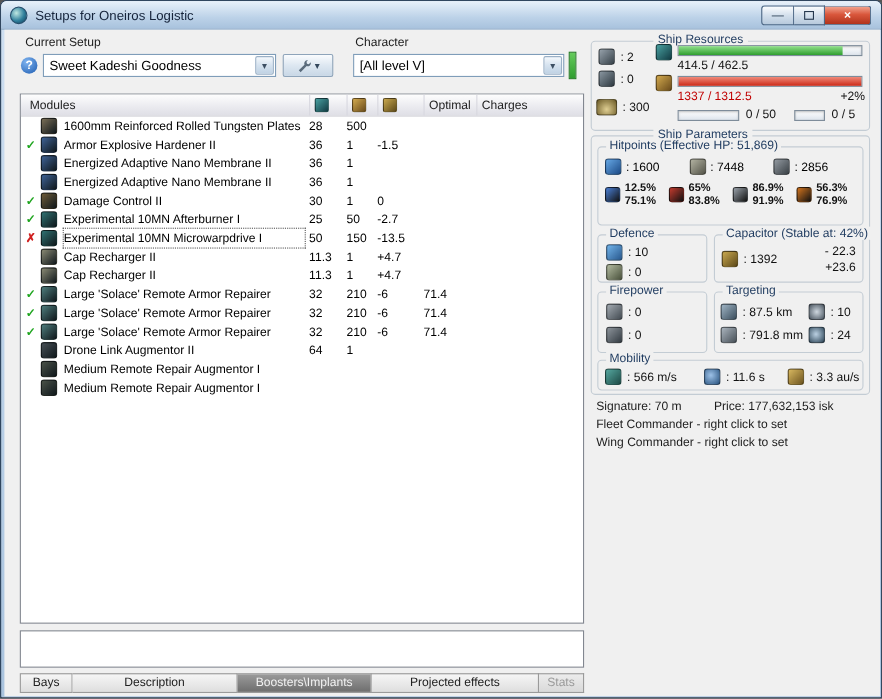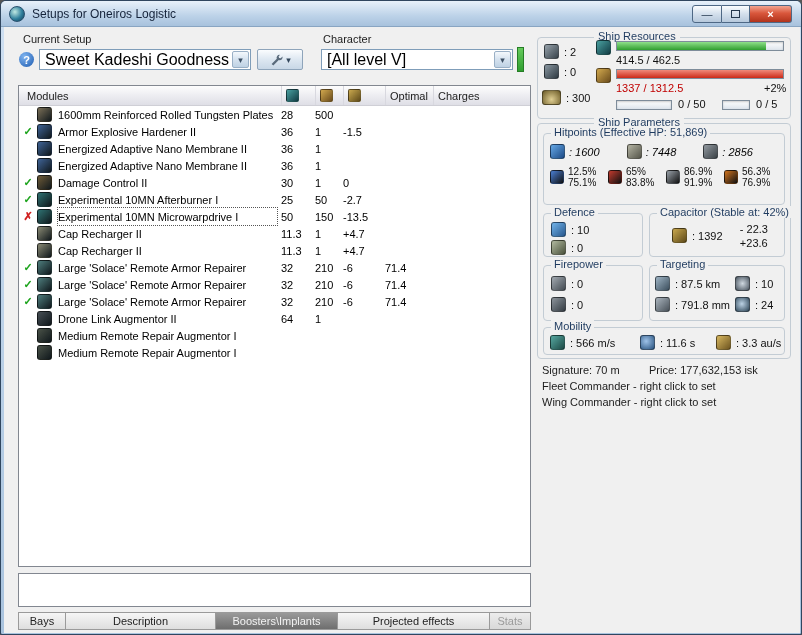--- a/index.html
+++ b/index.html
@@ -18,21 +18,21 @@
   .wb{height:18px;border:1px solid #4e6885;display:flex;align-items:center;justify-content:center;
       font-size:11px;color:#1f3349;background:linear-gradient(#fbfdfe,#d3dfec 50%,#b7c9dc);}
   .wb.min{width:30px;border-radius:3px 0 0 3px;}
   .wb.max{width:28px;border-left:none;}
   .wb.close{width:42px;border-left:none;border-radius:0 3px 3px 0;color:#fff;font-weight:bold;
       background:linear-gradient(#f2a48f,#d9573c 45%,#b1331c);}
   .maxbox{width:9px;height:8px;border:1px solid #25384e;background:transparent;display:inline-block;}
   .content{position:absolute;left:3px;top:26px;width:796px;height:606px;background:#f0f0f0;}
   .lbl{position:absolute;font-size:11px;color:#1c1c1c;}
   .combo{position:absolute;height:21px;background:#fff;border:1px solid #7f9db9;display:flex;align-items:center;}
-  .combo .cv{flex:1;font-size:16px;padding:0 5px;color:#000;white-space:nowrap;overflow:hidden;}
+  .combo .cv{flex:1;font-size:12px;padding:0 5px;color:#000;white-space:nowrap;overflow:hidden;}
   .combo .dd{width:17px;height:17px;margin-right:1px;border:1px solid #9ab0c6;border-radius:2px;
       background:linear-gradient(#f4f8fc,#d5e2ef 50%,#bfd2e4);font-size:9px;color:#3c4f63;
       display:flex;align-items:center;justify-content:center;}
   .helpico{position:absolute;width:15px;height:15px;border-radius:50%;color:#fff;font-size:11px;font-weight:bold;
       background:radial-gradient(circle at 35% 30%,#7fb4f0,#1d5bb0);display:flex;align-items:center;justify-content:center;}
   .toolbtn{position:absolute;height:21px;border:1px solid #8ea4ba;border-radius:2px;
       background:linear-gradient(#fafcfe,#dde7f1 50%,#c8d7e6);display:flex;align-items:center;justify-content:center;gap:3px;
       font-size:9px;color:#33475c;}
   .skillbar{position:absolute;background:linear-gradient(#66cb5c,#2f9e2f);border:1px solid #267d26;}
   .gbox{position:absolute;border:1px solid #c3ccd4;border-radius:4px;}
@@ -78,26 +78,26 @@
   .mrow .mic{width:15px;height:15px;margin-right:6px;border-radius:3px;border:1px solid rgba(0,0,0,.45);}
   .mrow .nm{width:219px;white-space:nowrap;overflow:hidden;}
   .mrow.sel .nm{outline:1px dotted #555;}
   .mrow .v{padding-left:4px;white-space:nowrap;}
   .mrow .vcpu{width:34px;} .mrow .vpg{width:28px;} .mrow .vcap{width:42px;} .mrow .vopt{width:48px;} .mrow .vchg{flex:1;}
   
   .pbox{position:absolute;border:1px solid #c3ccd4;border-radius:4px;}
   .pbox>.cap{position:absolute;top:-8px;left:7px;background:#f0f0f0;padding:0 3px;font-size:11px;color:#1e3a5f;white-space:nowrap;}
   .prow{display:flex;align-items:center;gap:5px;font-size:11px;color:#111;white-space:nowrap;}
   .hp3{display:flex;margin:10px 4px 0 6px;}
-  .hpcell{display:flex;align-items:center;gap:4px;width:80px;font-size:11px;font-style:italic;}
+  .hpcell{display:flex;align-items:center;gap:4px;width:80px;font-size:11px;}
   .rrow{display:flex;margin:7px 2px 0 6px;}
   .rcell{display:flex;align-items:center;gap:4px;width:59px;}
   .rcell .ico{width:14px;height:14px;}
   .rtxt{display:flex;flex-direction:column;font-size:10px;line-height:11px;color:#111;}
-  .rtxt b{font-weight:normal;}
+  .rtxt b{font-weight:bold;}
   
   .descbox{position:absolute;left:14px;top:572px;width:513px;height:34px;background:#fff;border:1px solid #828790;}
   .tabs{position:absolute;left:14px;top:611px;width:513px;height:18px;display:flex;}
   .tab{height:18px;border:1px solid #9a9a9a;border-left:none;display:flex;align-items:center;justify-content:center;
        font-size:11px;color:#222;background:linear-gradient(#f6f6f6,#dedede);}
   .tab:first-child{border-left:1px solid #9a9a9a;}
   .tab.active{background:linear-gradient(#9a9a9a,#6e6e6e);color:#f2f2f2;}
   .tab.disabled{color:#9b9b9b;background:linear-gradient(#ececec,#d9d9d9);}
   .tab:nth-child(1){width:48px;} .tab:nth-child(2){width:150px;} .tab:nth-child(3){width:122px;}
   .tab:nth-child(4){width:152px;} .tab:nth-child(5){width:41px;}
@@ -418,27 +418,27 @@
         <div class="prow" style="margin:8px 0 0 7px;">
             <span class="ico i-def"></span>
             <span>: 10</span>
           </div>
         <div class="prow" style="margin:3px 0 0 7px;">
             <span class="ico i-rep"></span>
             <span>: 0</span>
           </div>
       </div>
 
-      <div class="pbox" style="left:111px;top:89px;width:136px;height:44px;padding-left:16px;">
+      <div class="pbox" style="left:111px;top:89px;width:136px;height:44px;">
         <span class="cap">Capacitor (Stable at: 42%)</span>
         <div class="prow" style="margin:14px 0 0 6px;">
             <span class="ico i-capb"></span>
             <span>: 1392</span>
           </div>
-        <div class="inline-abs" style="right:16px;top:8px;text-align:left;font-size:11px;line-height:14px;color:#111;">
+        <div class="inline-abs" style="right:6px;top:8px;text-align:right;font-size:11px;line-height:14px;color:#111;">
           <div>- 22.3</div>
           <div>+23.6</div>
         </div>
       </div>
 
       <div class="pbox" style="left:5px;top:141px;width:100px;height:56px;">
         <span class="cap">Firepower</span>
         <div class="prow" style="margin:10px 0 0 7px;">
             <span class="ico i-vol"></span>
             <span>: 0</span>

